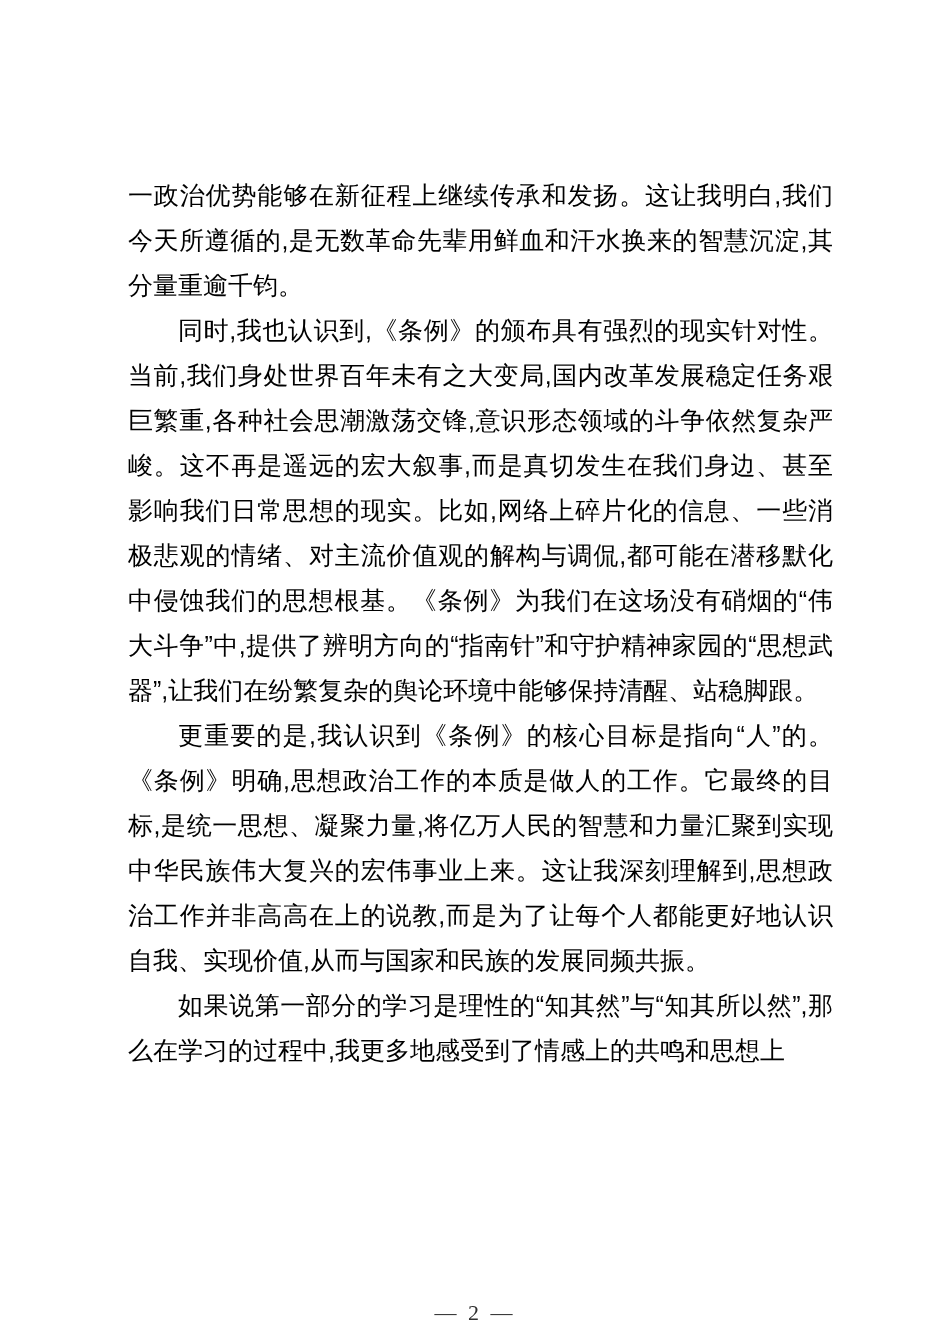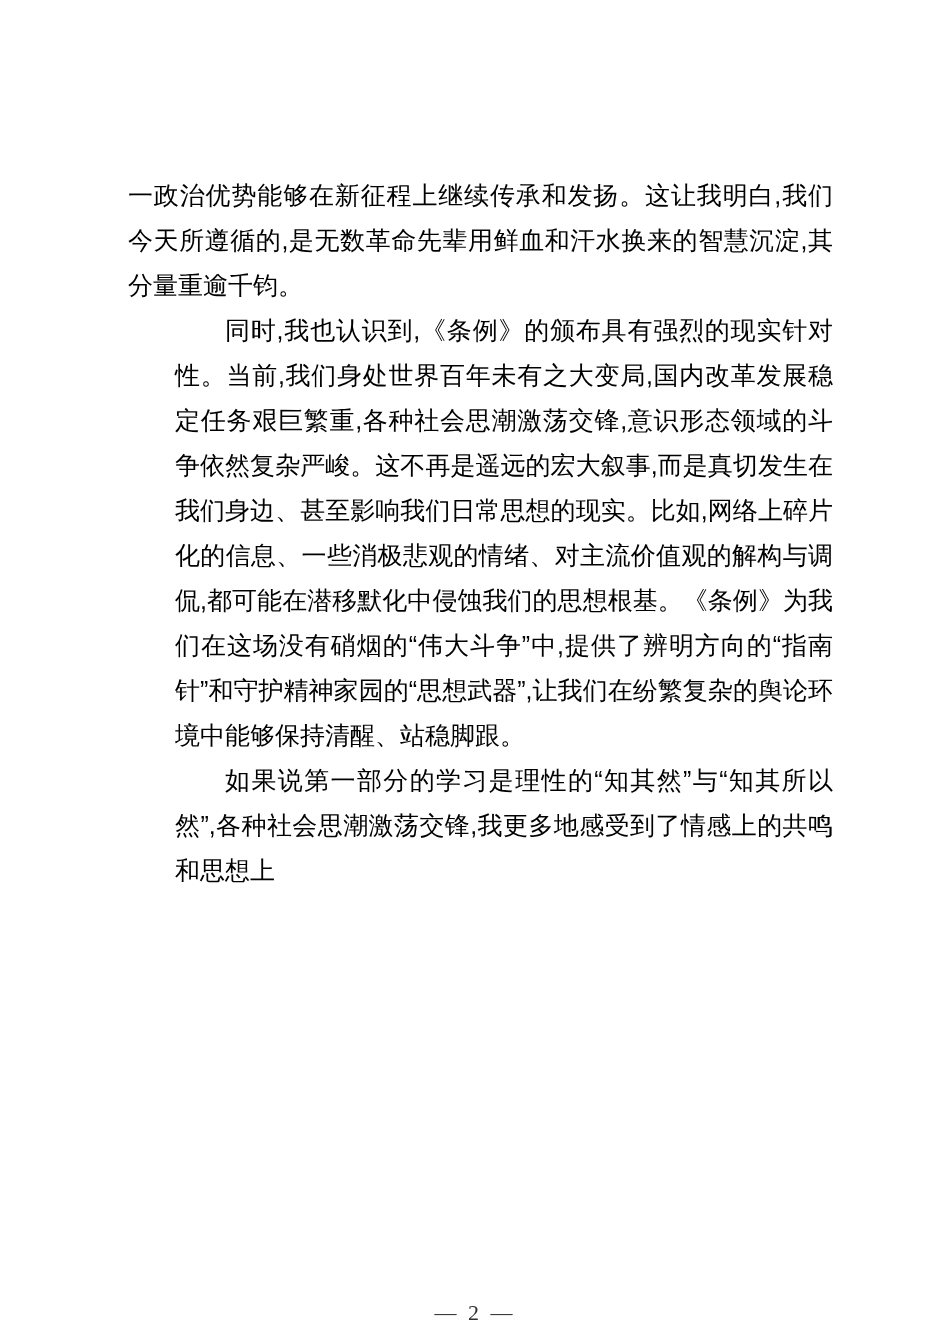--- a/index.html
+++ b/index.html
@@ -27,36 +27,37 @@
   .content p {
     margin: 0;
     padding: 0;
     font-size: 25px;
     line-height: 45px;
     color: #000000;
     text-align: justify;
     text-justify: inter-ideograph;
     word-break: break-all;
   }
-  .content p.indent { text-indent: 2em; margin-left: 47px; }
+  .content p.indent { text-indent: 2em; }
   .footer {
     position: absolute;
     top: 1300px;
     left: 0;
     width: 100%;
     text-align: center;
     font-family: "Liberation Serif", serif;
     font-size: 22px;
     color: #2e2e2e;
     letter-spacing: 3px;
   }
 </style>
 </head>
 <body>
 
 <div class="doc-page">
   <div class="content">
     <p>一政治优势能够在新征程上继续传承和发扬。这让我明白,我们今天所遵循的,是无数革命先辈用鲜血和汗水换来的智慧沉淀,其分量重逾千钧。</p>
     <p class="indent">同时,我也认识到,《条例》的颁布具有强烈的现实针对性。当前,我们身处世界百年未有之大变局,国内改革发展稳定任务艰巨繁重,各种社会思潮激荡交锋,意识形态领域的斗争依然复杂严峻。这不再是遥远的宏大叙事,而是真切发生在我们身边、甚至影响我们日常思想的现实。比如,网络上碎片化的信息、一些消极悲观的情绪、对主流价值观的解构与调侃,都可能在潜移默化中侵蚀我们的思想根基。《条例》为我们在这场没有硝烟的“伟大斗争”中,提供了辨明方向的“指南针”和守护精神家园的“思想武器”,让我们在纷繁复杂的舆论环境中能够保持清醒、站稳脚跟。</p>
-    <p class="indent">如果说第一部分的学习是理性的“知其然”与“知其所以然”,各种社会思潮激荡交锋,我更多地感受到了情感上的共鸣和思想上</p>
+    <p class="indent">更重要的是,我认识到《条例》的核心目标是指向“人”的。《条例》明确,思想政治工作的本质是做人的工作。它最终的目标,是统一思想、凝聚力量,将亿万人民的智慧和力量汇聚到实现中华民族伟大复兴的宏伟事业上来。这让我深刻理解到,思想政治工作并非高高在上的说教,而是为了让每个人都能更好地认识自我、实现价值,从而与国家和民族的发展同频共振。</p>
+    <p class="indent">如果说第一部分的学习是理性的“知其然”与“知其所以然”,那么在学习的过程中,我更多地感受到了情感上的共鸣和思想上</p>
   </div>
   <div class="footer">— 2 —</div>
 </div>
 
 </body></html>

